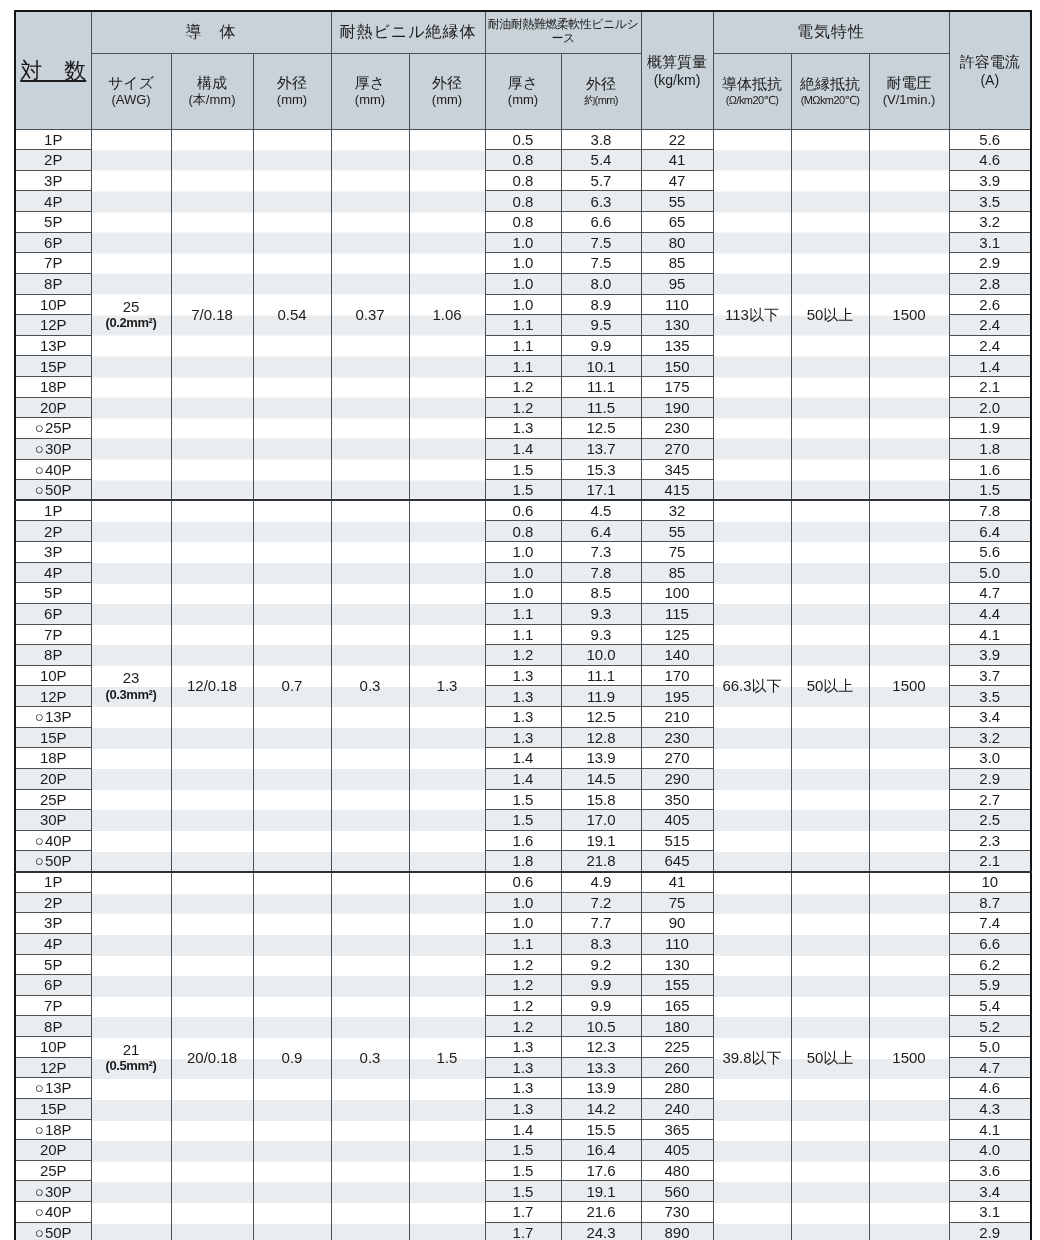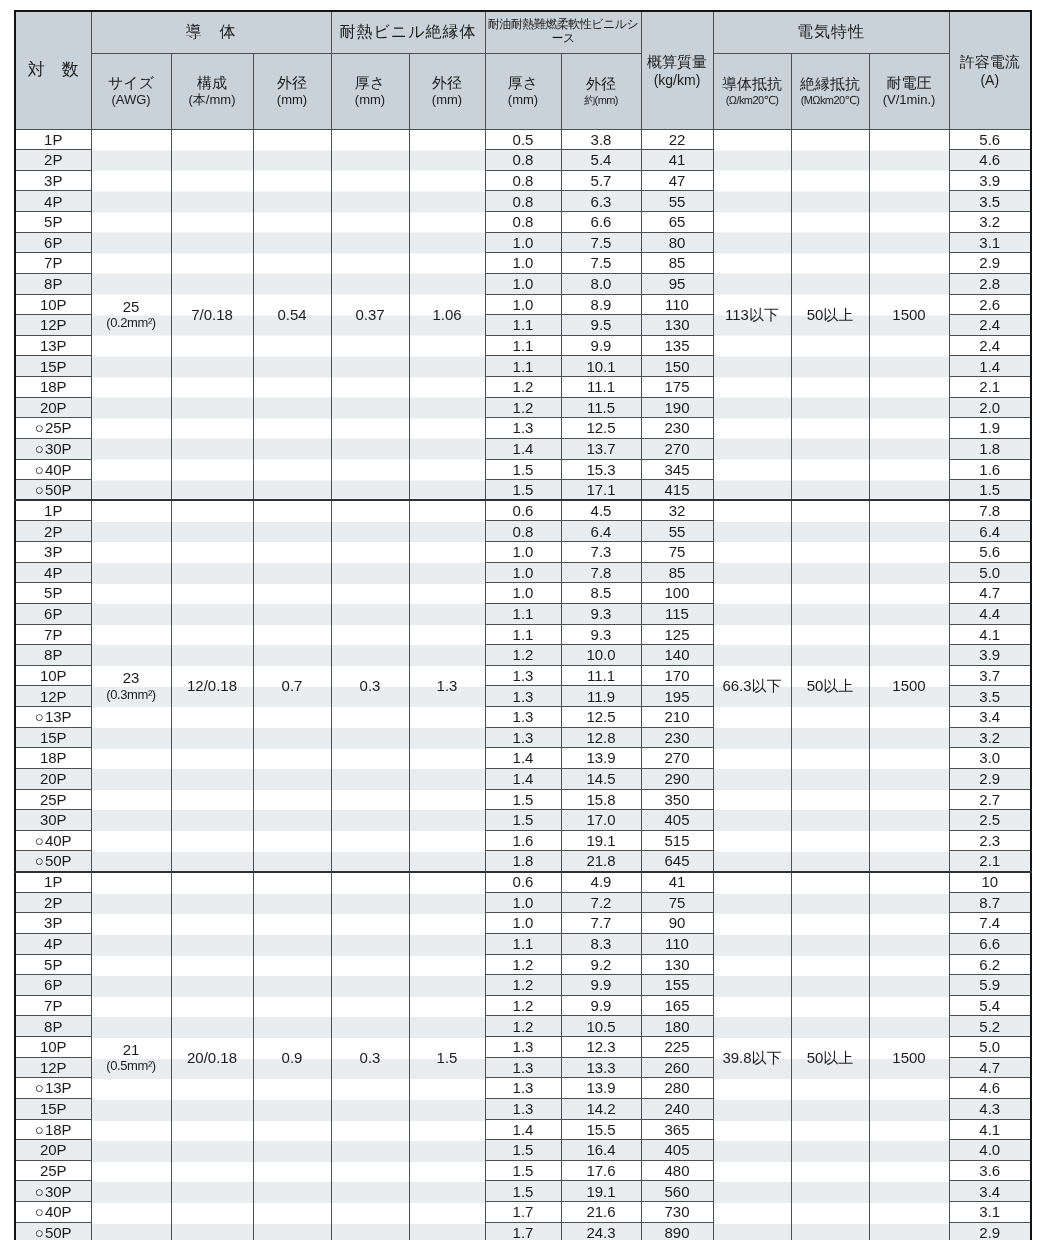--- a/index.html
+++ b/index.html
@@ -36,21 +36,21 @@
     line-height:1.15;
   }
   thead th{
     background:var(--headbg);
     font-weight:normal;
     color:var(--ink);
   }
   tr.h1{height:42px;}
   tr.h2{height:76px;}
   .group-label{font-size:16px;letter-spacing:1px;}
-  .pair-h{font-size:17px;}
+  .pair-h{font-size:22px;text-decoration:underline;}
   .sheath-h{font-size:12px;letter-spacing:-0.5px;margin-left:34px;}
   .sub-l1{font-size:15px;display:block;}
   .sub-l2{font-size:13px;display:block;margin-top:2px;}
   .sub-l2.tight{font-size:11px;letter-spacing:-0.6px;}
   .two-line .sub-l2{font-size:14px;}
   tbody td{
     font-size:15px;
     background:#ffffff;
   }
   tbody tr{height:var(--rh);}
@@ -62,21 +62,21 @@
       #ffffff var(--rh),
       var(--stripe) var(--rh),
       var(--stripe) calc(var(--rh) * 2)
     );
     text-align:center;
   }
   tr.section-start td{border-top:2px solid var(--section-line);}
   td.pair{font-size:15px;}
   .circ{font-size:15px;margin-right:1px;}
   .size-main{font-size:15px;}
-  .size-note{font-size:13px;margin-top:1px;letter-spacing:-0.4px;}
+  .size-note{font-size:13px;margin-top:1px;letter-spacing:-0.4px;font-weight:bold;}
 </style>
 </head>
 <body>
 
 <div class="page">
   <table class="spec">
     <colgroup>
       <col style="width:76px">
         <col style="width:80px">
         <col style="width:82px">

